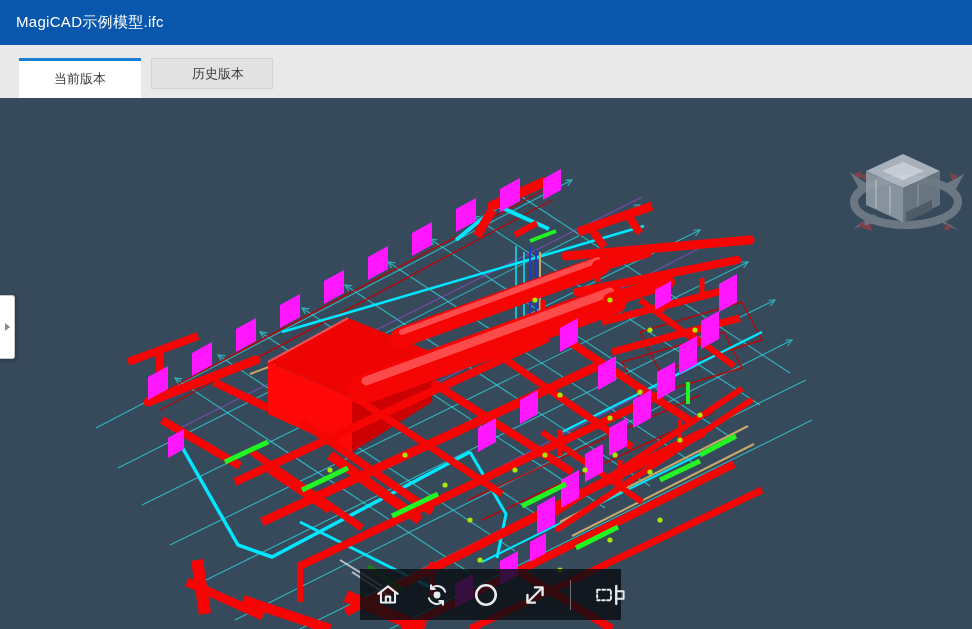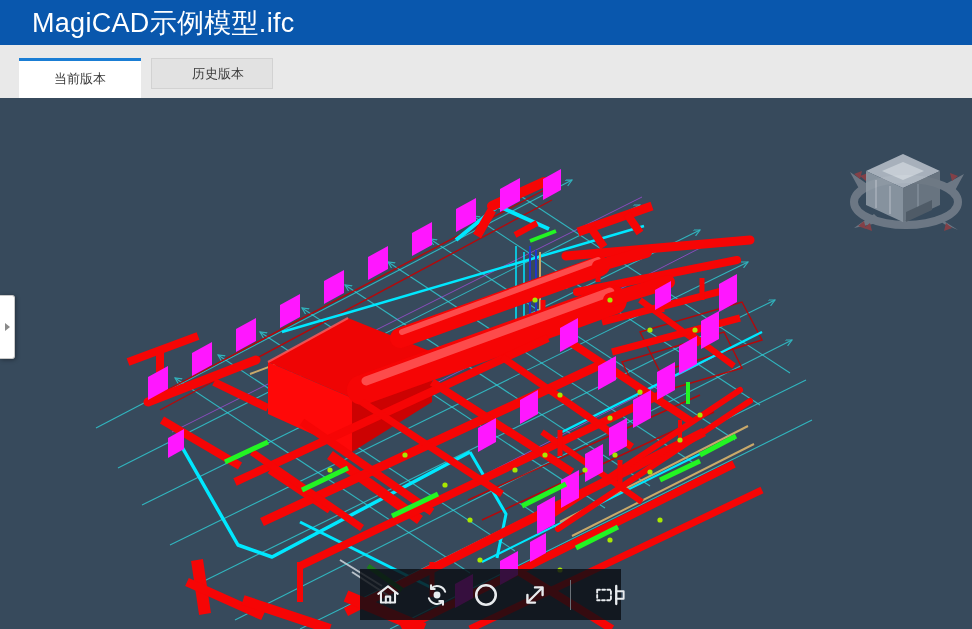--- a/index.html
+++ b/index.html
@@ -2,22 +2,22 @@
 <html style="--header-bg: #0957ad; --header-text: #ffffff; --tab-strip-bg: #e9e9e9; --tab-active-bg: #ffffff; --tab-inactive-bg: #e2e2e2; --tab-accent: #1a7dd4; --tab-text: #3c3c3c; --viewer-bg: #374a5c; --toolbar-icon: #e8ebee; --toolbar-divider: #6a7077; --duct-red: #f60505; --duct-red-dark: #c30000; --duct-highlight: #ff5c5c; --pipe-cyan: #00e8ff; --grid-cyan: #2fd8df; --panel-magenta: #ff17ff; --green: #23f523; --yellow-green: #a8e800; --tan: #c9a96a; --navy: #2236c8; --violet: #b44df0;"><head>
 <meta charset="utf-8">
 <style>
   html,body{margin:0;padding:0;background:#777;}
   body{width:972px;height:629px;overflow:hidden;position:relative;
        font-family:"Liberation Sans","DejaVu Sans",sans-serif;}
 
   
   .titlebar{position:absolute;left:0;top:0;width:972px;height:45px;
     background:var(--header-bg,#0957ad);display:flex;align-items:center;}
-  .titlebar .title{color:var(--header-text,#fff);font-size:27px;font-weight:500;
-    padding-left:32px;letter-spacing:.3px;white-space:nowrap;}
+  .titlebar .title{color:var(--header-text,#fff);font-size:15px;font-weight:500;
+    padding-left:16px;letter-spacing:.3px;white-space:nowrap;}
 
   
   .tabstrip{position:absolute;left:0;top:45px;width:972px;height:53px;
     background:var(--tab-strip-bg,#e9e9e9);}
   .tab{position:absolute;top:13px;width:122px;text-align:center;
     font-size:13px;color:var(--tab-text,#3c3c3c);cursor:pointer;box-sizing:border-box;}
   .tab-active{left:19px;height:40px;background:var(--tab-active-bg,#fff);
     border-top:3px solid var(--tab-accent,#1a7dd4);line-height:36px;}
   .tab-inactive{left:151px;height:31px;background:var(--tab-inactive-bg,#e2e2e2);
     border:1px solid #d2d2d2;line-height:29px;padding-left:12px;}

